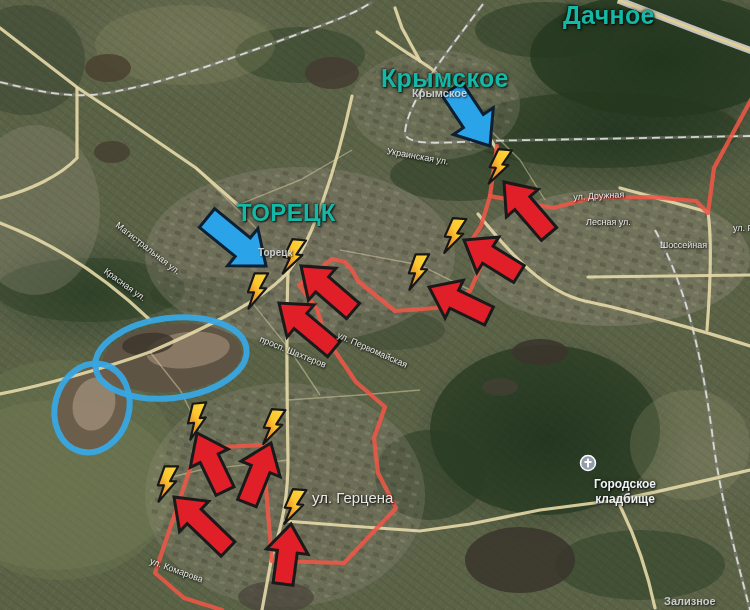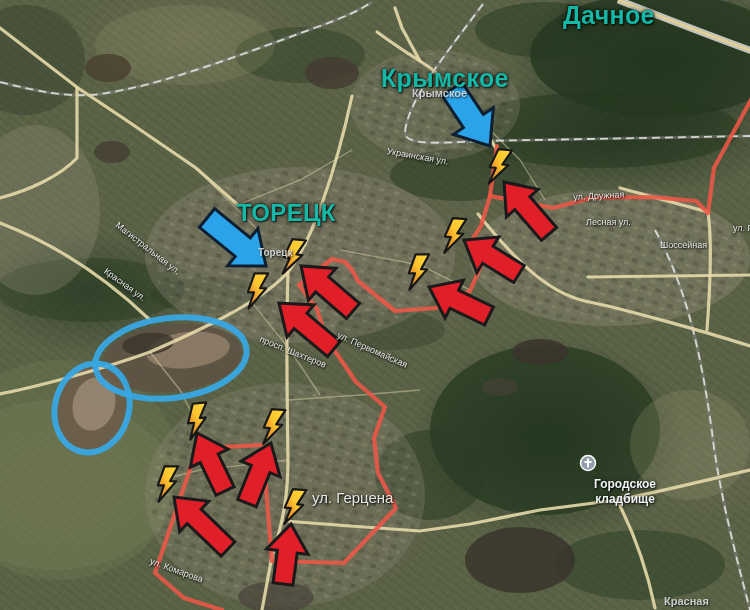--- a/index.html
+++ b/index.html
@@ -160,21 +160,21 @@
         <path d="M -5,-26 L 15,-26 L 3,-4 L 12,-4 L -14,26 L -6,2 L -15,2 Z" fill="url(#boltGrad)" stroke="#171717" stroke-width="3.2" stroke-linejoin="round" transform="translate(168 484) rotate(0) scale(0.68)"></path>
         <path d="M -5,-26 L 15,-26 L 3,-4 L 12,-4 L -14,26 L -6,2 L -15,2 Z" fill="url(#boltGrad)" stroke="#171717" stroke-width="3.2" stroke-linejoin="round" transform="translate(295 507) rotate(4) scale(0.68)"></path>
       </g>
     </svg>
   <div id="labels-layer">
       <div class="lbl lbl-big" style="left: 563px; top: 1px; font-size: 25px;">Дачное</div>
       <div class="lbl lbl-big" style="left: 381px; top: 64px; font-size: 25px;">Крымское</div>
       <div class="lbl lbl-big" style="left: 237px; top: 199px; font-size: 24px;">ТОРЕЦК</div>
       <div class="lbl lbl-town" style="left: 412px; top: 87px; font-size: 11px;">Крымское</div>
       <div class="lbl lbl-town" style="left: 258px; top: 247px; font-size: 10px;">Торецк</div>
-      <div class="lbl lbl-town" style="left: 664px; top: 595px; font-size: 11px;">Красная</div>
+      <div class="lbl lbl-town" style="left: 664px; top: 595px; font-size: 11px;">Зализное</div>
       <div class="lbl lbl-street" style="left: 388px; top: 146px; font-size: 9px; transform: rotate(10deg);">Украинская ул.</div>
       <div class="lbl lbl-street" style="left: 120px; top: 220px; font-size: 9px; transform: rotate(38deg);">Магистральная ул.</div>
       <div class="lbl lbl-street" style="left: 108px; top: 266px; font-size: 9px; transform: rotate(36deg);">Красная ул.</div>
       <div class="lbl lbl-street" style="left: 573px; top: 192px; font-size: 9px; transform: rotate(-3deg);">ул. Дружная</div>
       <div class="lbl lbl-street" style="left: 586px; top: 217px; font-size: 9px; text-align: center;">Лесная ул.</div>
       <div class="lbl lbl-street" style="left: 733px; top: 223px; font-size: 9px;">ул. Ре</div>
       <div class="lbl lbl-street" style="left: 660px; top: 240px; font-size: 9px;">Шоссейная</div>
       <div class="lbl lbl-street" style="left: 262px; top: 334px; font-size: 9px; transform: rotate(22deg);">просп. Шахтеров</div>
       <div class="lbl lbl-street" style="left: 340px; top: 330px; font-size: 9px; transform: rotate(24deg);">ул. Первомайская</div>
       <div class="lbl lbl-street" style="left: 152px; top: 556px; font-size: 9px; transform: rotate(20deg);">ул. Комарова</div>

